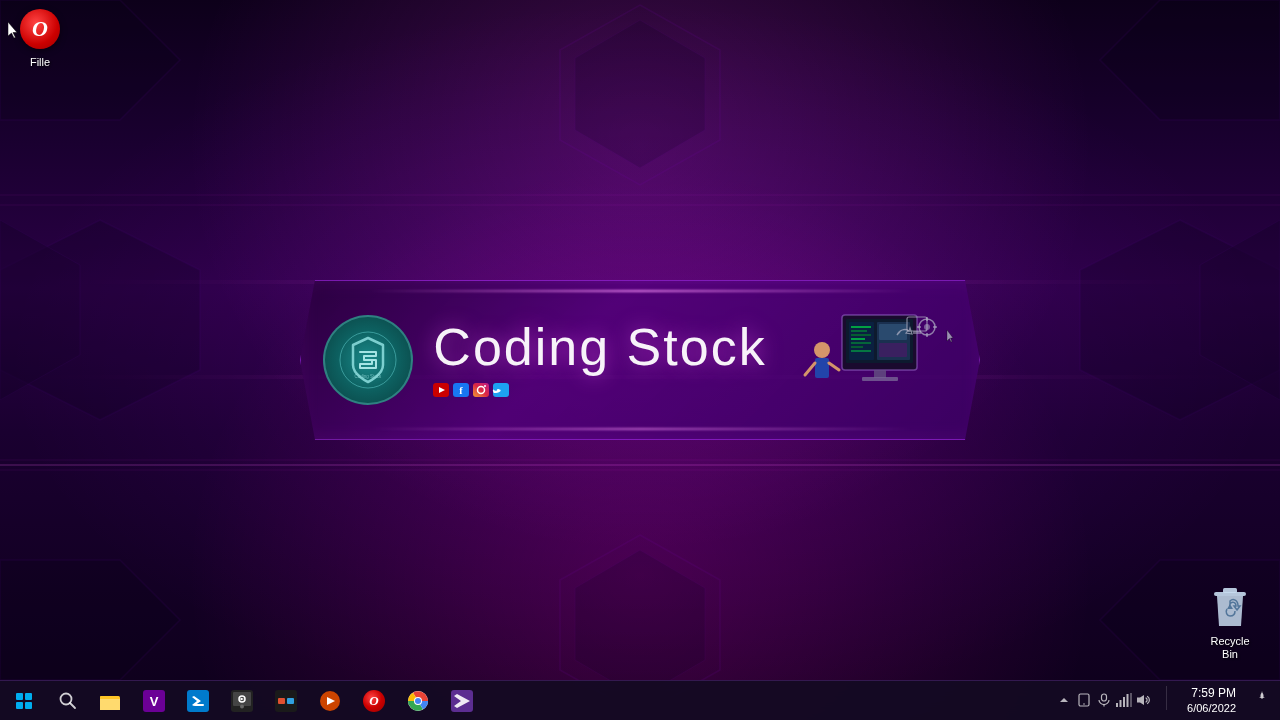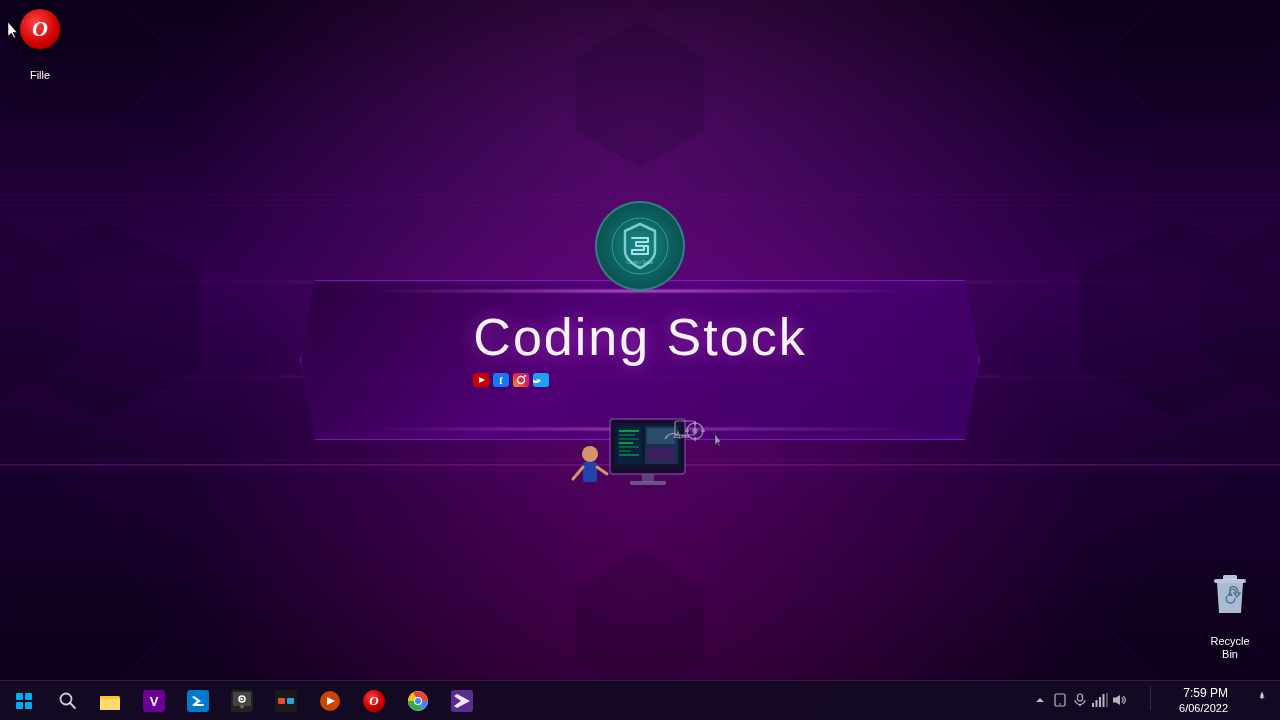--- a/index.html
+++ b/index.html
@@ -65,21 +65,20 @@
       filter: blur(1px);
       z-index: 2;
     }
 
     .banner-content {
       position: relative;
       z-index: 5;
       display: flex;
       align-items: center;
       gap: 20px;
-      flex-direction: column;
     }
 
     .banner-logo {
       width: 90px;
       height: 90px;
       border-radius: 50%;
       background: radial-gradient(circle, #1a8a8a 0%, #0d6060 50%, #0a4040 100%);
       display: flex;
       align-items: center;
       justify-content: center;
@@ -114,21 +113,21 @@
       margin-top: 8px;
     }
 
     
     .desktop-icon {
       position: absolute;
       width: 70px;
       display: flex;
       flex-direction: column;
       align-items: center;
-      gap: 20px;
+      gap: 7px;
       cursor: pointer;
       z-index: 20;
       padding: 4px;
       border-radius: 4px;
     }
 
     .desktop-icon .icon-label {
       font-size: 11px;
       color: white;
       text-align: center;
@@ -223,21 +222,21 @@
       height: 40px;
       display: flex;
       align-items: center;
       justify-content: center;
       cursor: pointer;
       position: relative;
     }
 
     .taskbar-system {
       display: flex;
-      gap: 16px;
+      gap: 8px;
       padding-right: 8px;
       margin-left: auto;
     }
 
     .taskbar-clock {
       text-align: right;
       padding: 0 8px;
       cursor: pointer;
     }
 

